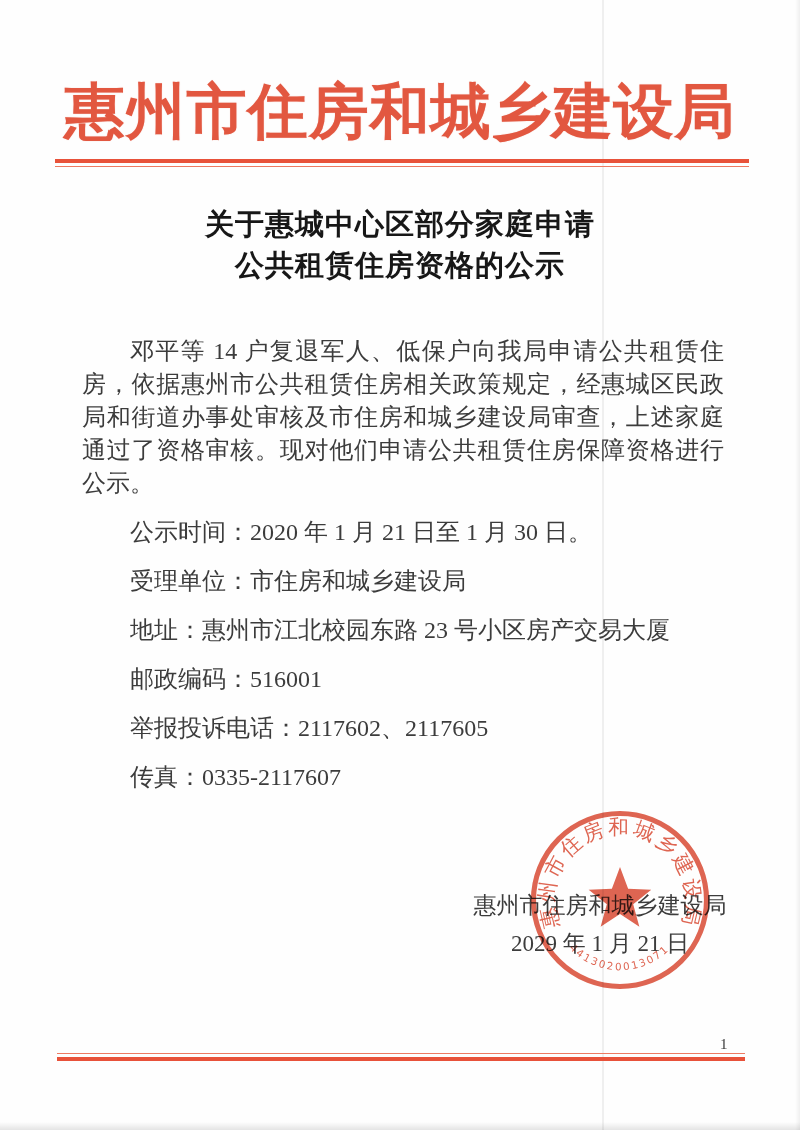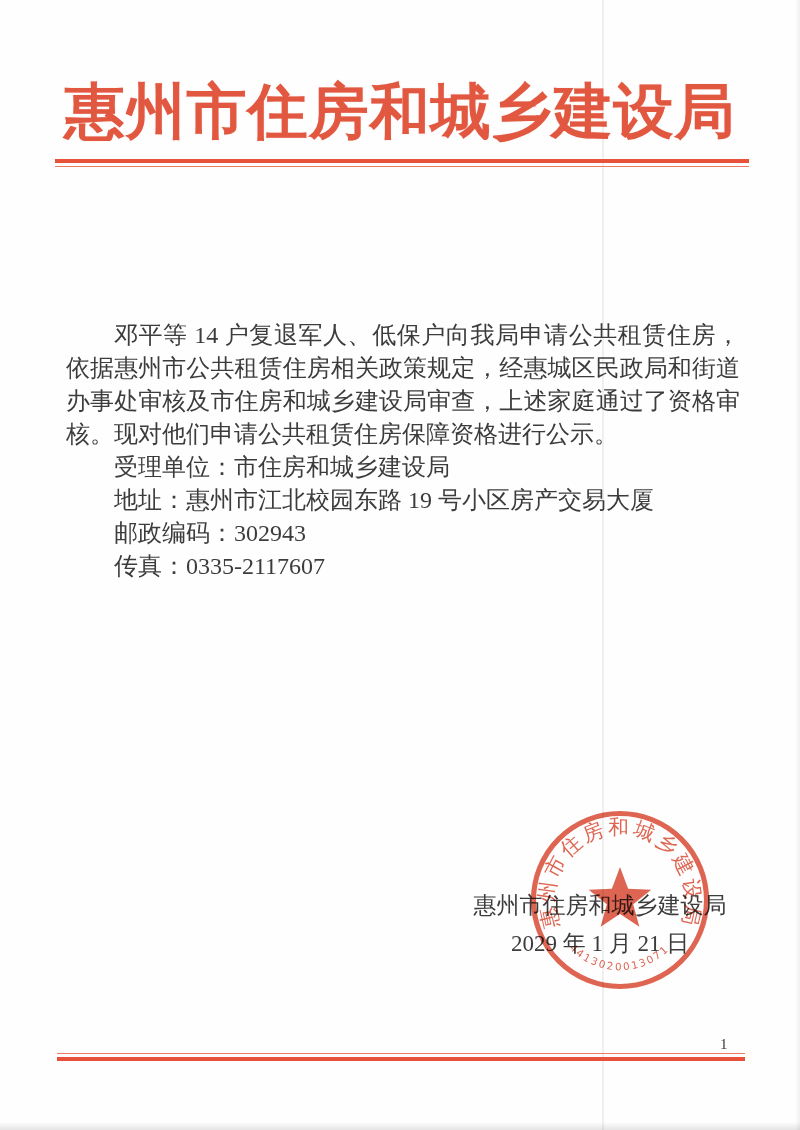--- a/index.html
+++ b/index.html
@@ -51,21 +51,21 @@
   }
 
   .body-text {
     position: absolute; top: 319px; left: 66px; width: 674px;
     font-size: 24px; line-height: 33px;
     color: #3c3c3c;
     text-align: justify;
   }
   .body-text p, .body-text .info-line {
     text-indent: 2em;
-    margin: 0;
+    margin: 16px;
   }
 
   .signature {
     position: absolute; top: 887px; left: 470px; width: 260px;
     text-align: center;
     font-size: 23px; line-height: 38px;
     color: #3c3c3c;
     white-space: nowrap;
   }
 
@@ -95,26 +95,32 @@
   <div class="right-edge"></div>
   <div class="bottom-edge"></div>
 
   <div class="letterhead">惠州市住房和城乡建设局</div>
 
   <div class="rule-top">
     <div class="thick"></div>
     <div class="thin"></div>
   </div>
 
+  <div class="doc-title">
+    <div>关于惠城中心区部分家庭申请</div>
+    <div>公共租赁住房资格的公示</div>
+  </div>
 
   <div class="body-text">
     <p>邓平等 14 户复退军人、低保户向我局申请公共租赁住房，依据惠州市公共租赁住房相关政策规定，经惠城区民政局和街道办事处审核及市住房和城乡建设局审查，上述家庭通过了资格审核。现对他们申请公共租赁住房保障资格进行公示。</p>
+    <div class="info-line">公示时间：2020 年 1 月 21 日至 1 月 30 日。</div>
     <div class="info-line">受理单位：市住房和城乡建设局</div>
-    <div class="info-line">地址：惠州市江北校园东路 19 号小区房产交易大厦</div>
-    <div class="info-line">邮政编码：302943</div>
+    <div class="info-line">地址：惠州市江北校园东路 23 号小区房产交易大厦</div>
+    <div class="info-line">邮政编码：516001</div>
+    <div class="info-line">举报投诉电话：2117602、2117605</div>
     <div class="info-line">传真：0335-2117607</div>
   </div>
 
   <div class="signature">
     <div>惠州市住房和城乡建设局</div>
     <div>2029 年 1 月 21 日</div>
   </div>
 
   <svg class="seal" viewBox="0 0 200 200" xmlns="http://www.w3.org/2000/svg" aria-hidden="true">
     <defs>

